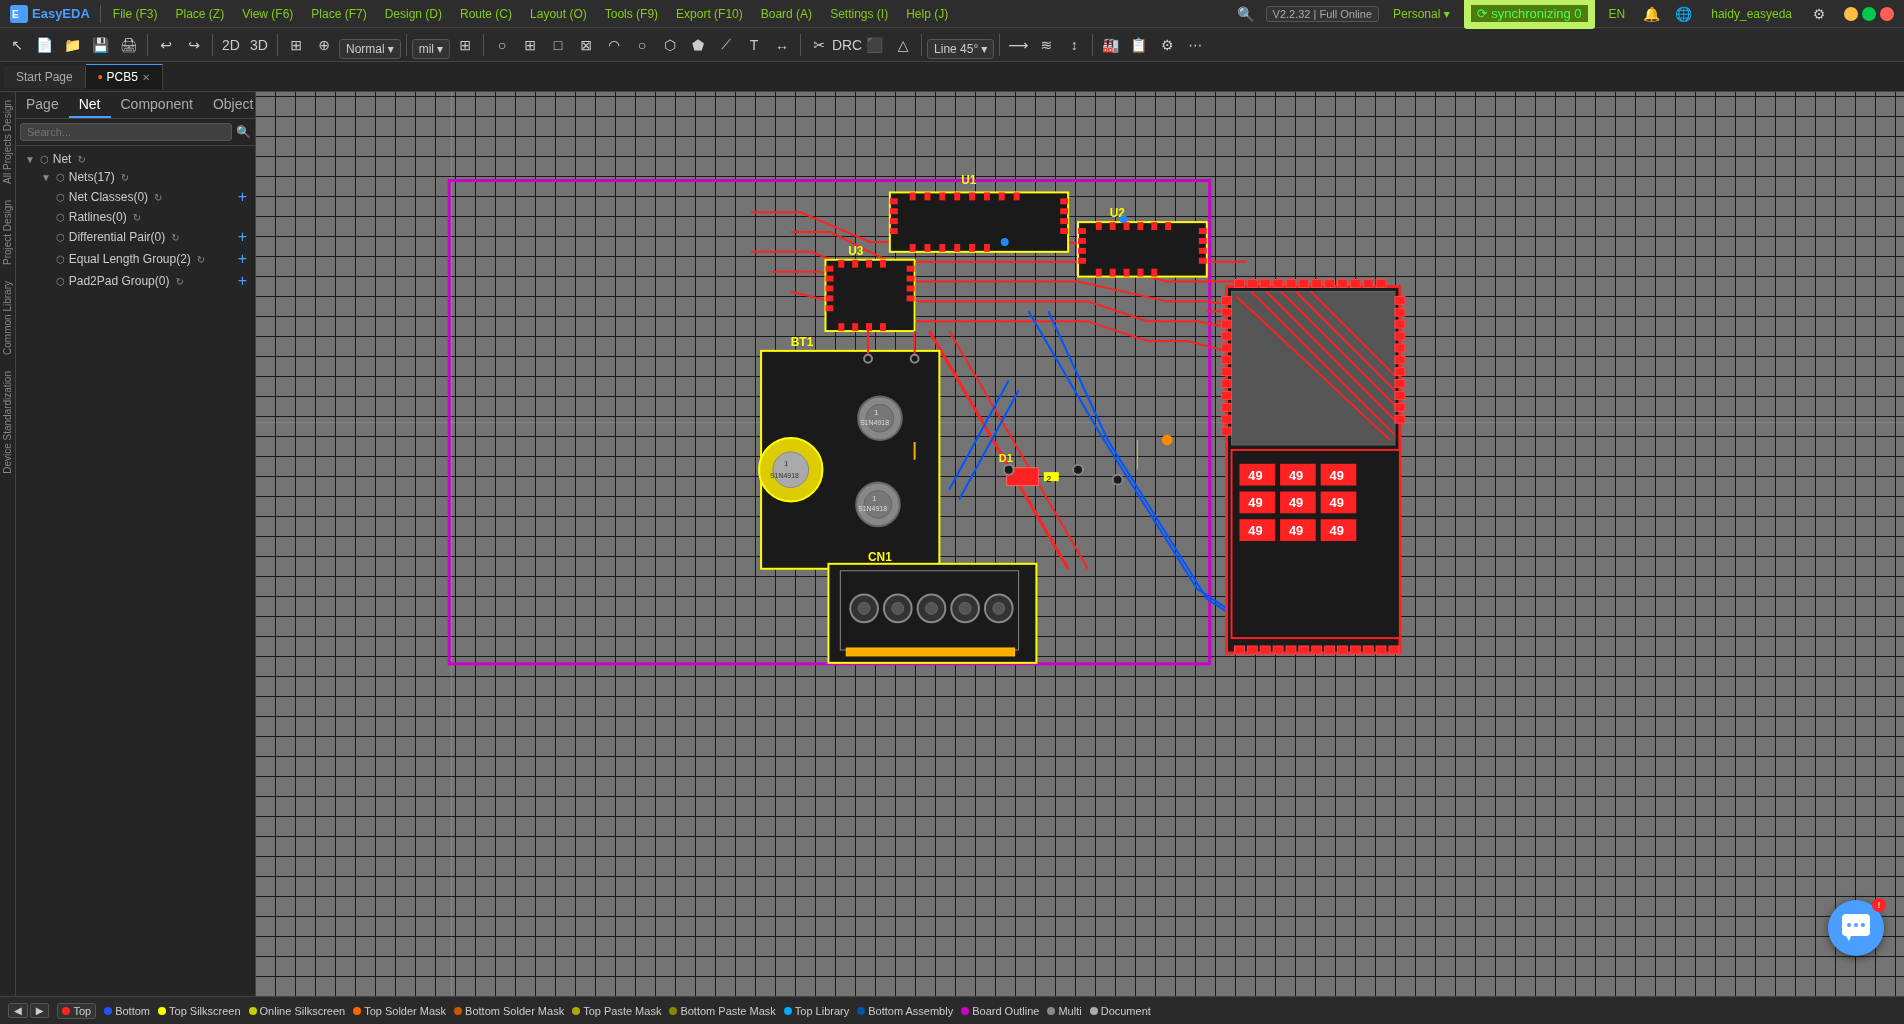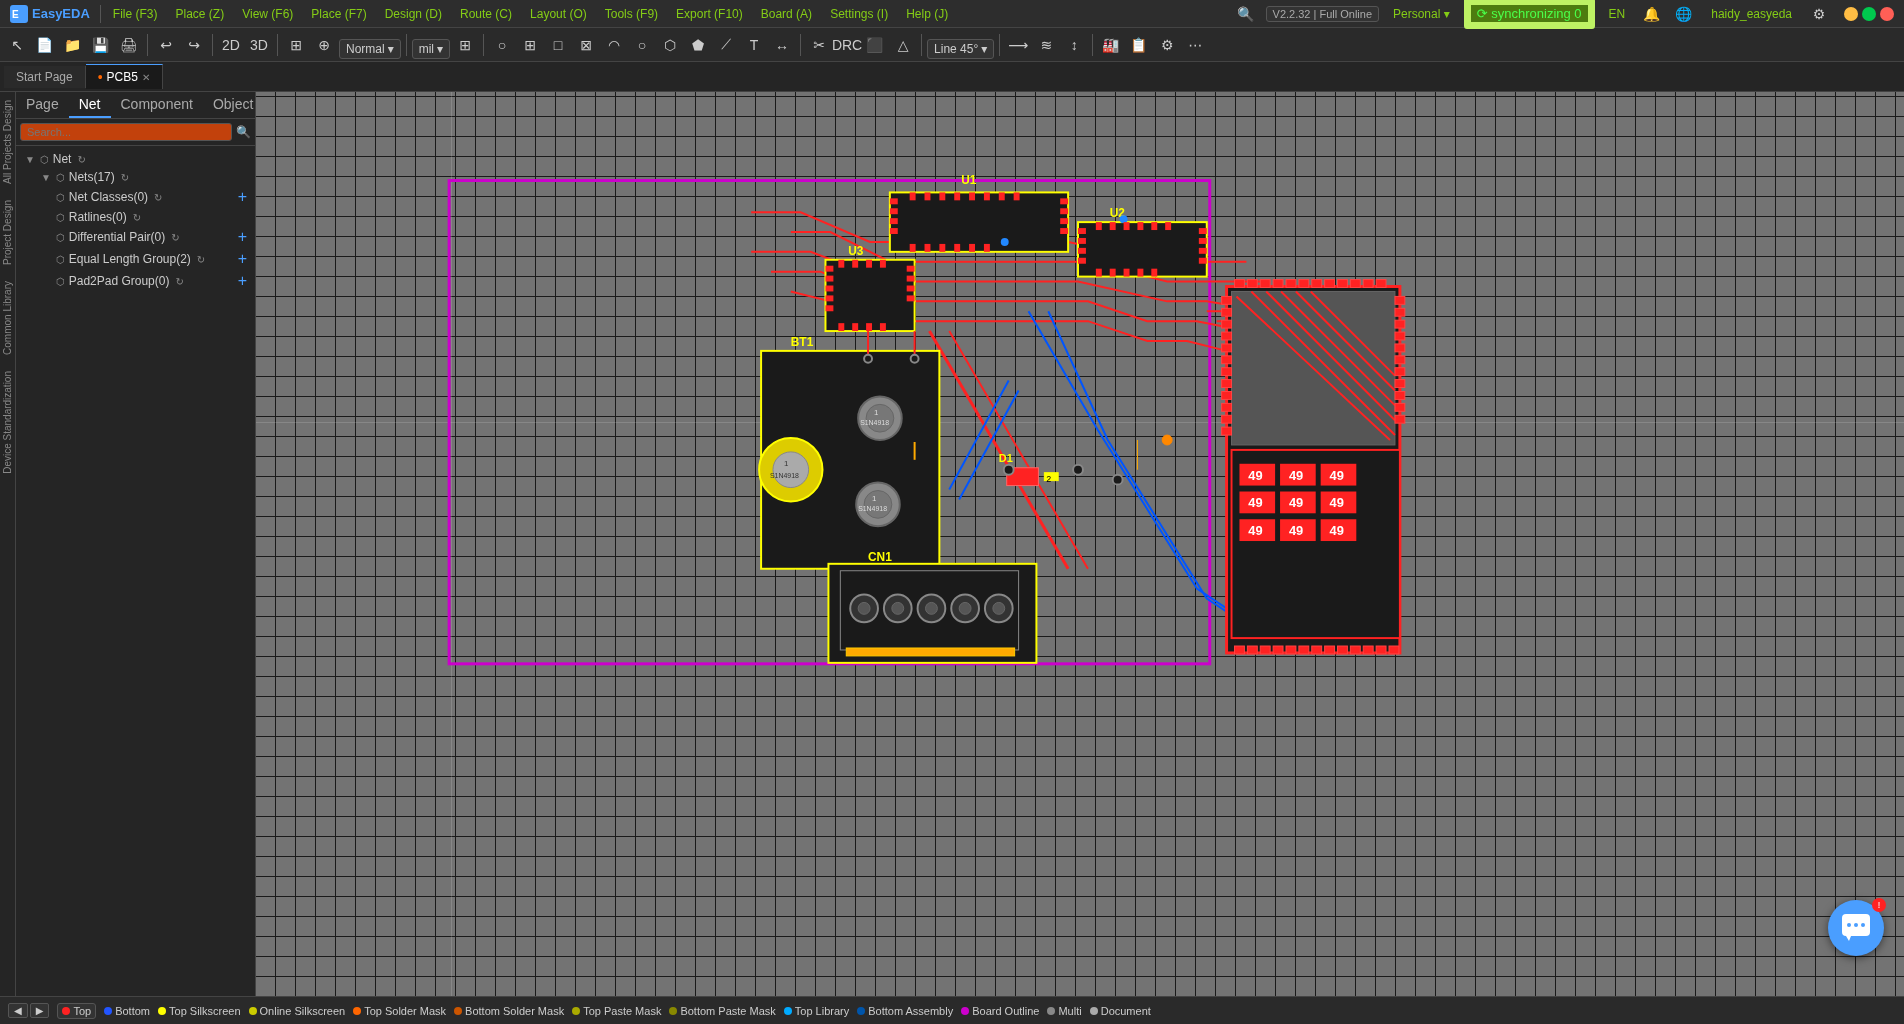--- a/index.html
+++ b/index.html
@@ -34,21 +34,21 @@
     
     #main { display: flex; height: calc(1024px - 28px - 34px - 30px - 28px); }
     .side-icon-group { writing-mode: vertical-rl; text-orientation: mixed; transform: rotate(180deg); font-size: 10px; color: #888; padding: 8px 2px; cursor: pointer; white-space: nowrap; }
 
     
     #left-panel { width: 240px; background: #252525; border-right: 1px solid #444; display: flex; flex-direction: column; }
     #panel-tabs { display: flex; border-bottom: 1px solid #444; }
     .panel-tab { padding: 4px 10px; font-size: 14px; color: #aaa; cursor: pointer; text-align: center; }
     .panel-tab.active { color: #fff; border-bottom: 2px solid #4a9eff; }
     #panel-search { display: flex; align-items: center; padding: 4px; border-bottom: 1px solid #444; }
-    #panel-search input { flex: 1; background: #c2410c; border: 1px solid #555; color: #ccc; padding: 2px 6px; border-radius: 3px; font-size: 11px; }
+    #panel-search input { flex: 1; background: #404040; border: 1px solid #555; color: #ccc; padding: 2px 6px; border-radius: 3px; font-size: 11px; }
     .panel-tree { flex: 1; overflow-y: auto; padding: 4px; }
     .tree-item { display: flex; align-items: center; gap: 4px; padding: 2px 4px; cursor: pointer; border-radius: 2px; font-size: 12px; }
     .tree-add { margin-left: auto; color: #4a9eff; font-size: 16px; cursor: pointer; }
     .tree-expand { width: 12px; text-align: center; color: #888; font-size: 10px; }
     .tree-label { color: #ccc; }
     .tree-child { padding-left: 20px; }
 
     
     #canvas-area { flex: 1; background: #737373; position: relative; overflow: hidden; }
     #pcb-canvas { width: 100%; height: 100%; position: relative; background: repeating-linear-gradient(0deg, transparent, transparent 19px, #1a1a1a 19px, #1a1a1a 20px), repeating-linear-gradient(90deg, transparent, transparent 19px, #1a1a1a 19px, #1a1a1a 20px); }

